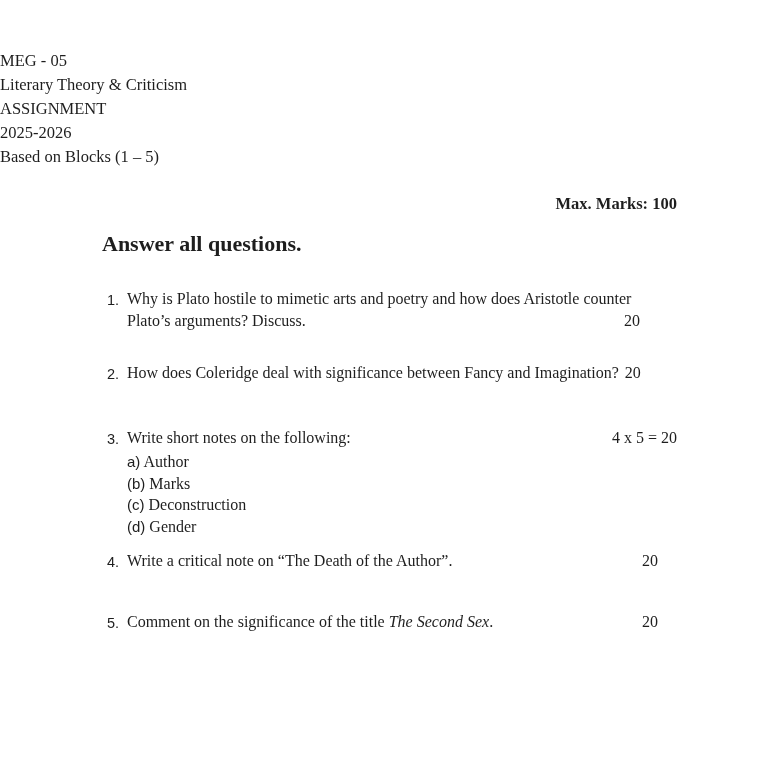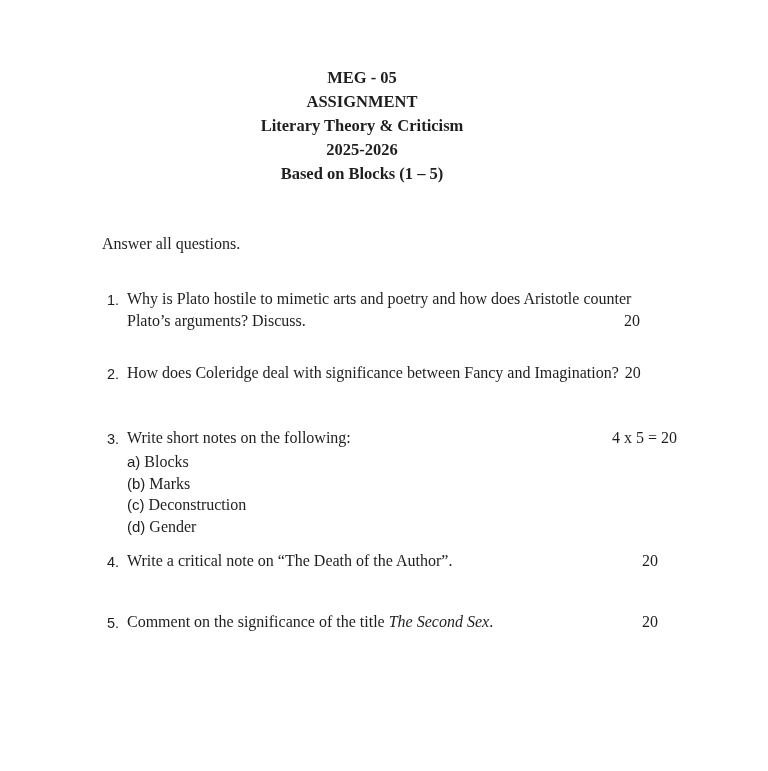--- a/index.html
+++ b/index.html
@@ -12,42 +12,41 @@
     width: 768px;
     height: 771px;
     background: #ffffff;
     font-family: "Liberation Serif", serif;
     color: #1e1e1e;
     overflow: hidden;
   }
   
   .doc-header {
     position: absolute;
-    top: 66px;
+    top: 49px;
     left: 0;
     width: 724px;
-    text-align: center;
-    font-weight: bold;
+    font-weight: normal;
     font-size: 16.5px;
     line-height: 24px;
   }
   .max-marks {
     position: absolute;
     top: 193px;
     right: 91px;
     font-weight: bold;
     font-size: 16.5px;
     line-height: 22px;
   }
   .instruction {
     position: absolute;
     top: 233px;
     left: 102px;
-    font-weight: normal;
-    font-size: 16px;
+    font-weight: bold;
+    font-size: 22px;
     line-height: 22px;
   }
   .questions {
     position: absolute;
     top: 288px;
     left: 102px;
     width: 575px;
     font-size: 16px;
     line-height: 22px;
   }
@@ -83,26 +82,27 @@
   .q4 .marks, .q5 .marks { right: 19px; top: 0; }
   .italic-title { font-style: italic; }
 </style>
 </head>
 <body>
 
 <div class="page">
 
   <header class="doc-header">
     <div>MEG - 05</div>
+    <div>Literary Theory &amp; Criticism</div>
     <div>ASSIGNMENT</div>
-    <div>Literary Theory &amp; Criticism</div>
     <div>2025-2026</div>
     <div>Based on Blocks (1 – 5)</div>
   </header>
 
+  <div class="max-marks">Max. Marks: 100</div>
 
   <div class="instruction">Answer all questions.</div>
 
   <main class="questions">
 
     <div class="question q1">
       <span class="qnum">1.</span>
       <span>Why is Plato hostile to mimetic arts and poetry and how does Aristotle counter Plato’s arguments? Discuss.</span>
       <span class="marks">20</span>
     </div>
@@ -110,21 +110,21 @@
     <div class="question q2">
       <span class="qnum">2.</span>
       <span>How does Coleridge deal with significance between Fancy and Imagination?</span><span class="marks-inline">20</span>
     </div>
 
     <div class="question q3">
       <span class="qnum">3.</span>
       <span>Write short notes on the following:</span>
       <span class="marks">4 x 5 = 20</span>
       <div class="subitems">
-        <div><span class="subitem-marker">a)</span> <span>Blocks</span></div>
+        <div><span class="subitem-marker">a)</span> <span>Author</span></div>
         <div><span class="subitem-marker">(b)</span> <span>Marks</span></div>
         <div><span class="subitem-marker">(c)</span> <span>Deconstruction</span></div>
         <div><span class="subitem-marker">(d)</span> <span>Gender</span></div>
       </div>
     </div>
 
     <div class="question q4">
       <span class="qnum">4.</span>
       <span>Write a critical note on “The Death of the Author”.</span>
       <span class="marks">20</span>

